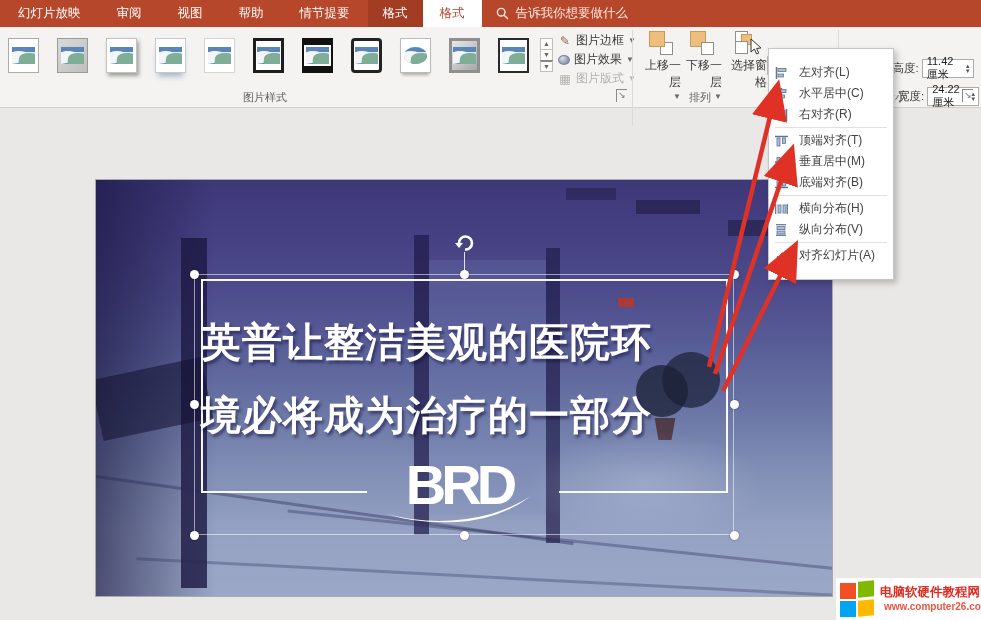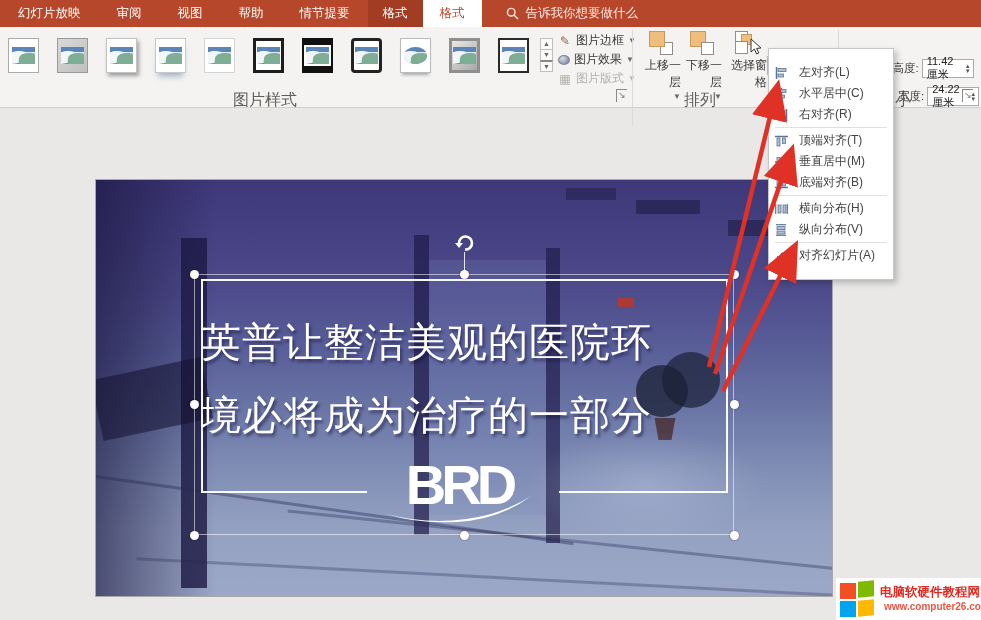--- a/index.html
+++ b/index.html
@@ -5,26 +5,26 @@
   * { box-sizing: border-box; margin: 0; padding: 0; }
   html,body { width:981px; height:620px; }
   body { font-family:"Liberation Sans","DejaVu Sans",sans-serif; }
   #app { position:relative; width:981px; height:620px; background:#e9e8e6; overflow:hidden; }
 
   
   .tabbar { position:absolute; left:0; top:0; width:981px; height:27px; background:#b7472a; display:flex; align-items:stretch; }
   .tab { color:#fff; font-size:12.5px; display:flex; align-items:center; padding:0 18px; cursor:default; white-space:nowrap; }
   .tab.ctx { background:#a23d23; padding:0 15px; }
   .tab.active { background:#ffffff; color:#b7472a; padding:0 17px; }
-  .tellme { display:flex; align-items:center; color:#ffe9e2; font-size:12.5px; gap:7px; padding-left:24px; }
+  .tellme { display:flex; align-items:center; color:#ffe9e2; font-size:12.5px; gap:7px; padding-left:14px; }
 
   
   .ribbon { position:absolute; left:0; top:27px; width:981px; height:81px; background:#f4f3f1; border-bottom:1px solid #d2cfcc; }
   .vsep { position:absolute; top:3px; width:1px; height:96px; background:#dcd9d6; }
-  .group-label { position:absolute; top:63px; font-size:16px; color:#605e5b; text-align:center; }
+  .group-label { position:absolute; top:63px; font-size:11px; color:#605e5b; text-align:center; }
   .dlg-launcher { position:absolute; width:13px; height:13px; font-size:9px; color:#777; line-height:11px; text-align:center; border:0; }
   .dlg-launcher span { display:inline-block; border-left:1px solid #8a8a8a; border-top:1px solid #8a8a8a; padding:0 1px 1px 1px; }
 
   
   .thumb { position:absolute; top:11px; width:31px; height:35px; background:#fff; border:1px solid #ababab; display:flex; align-items:center; justify-content:center; }
   .land { width:23px; height:17px; position:relative; overflow:hidden;
           background:linear-gradient(180deg,#5b84b8 0 28%, #dfe8f0 28% 40%, #eef3f6 40% 52%, #79a892 52% 88%, #4f7fb0 88% 100%); }
   .land::after { content:""; position:absolute; left:-4px; top:4px; width:20px; height:12px; background:#f3f6f8; border-radius:50% 50% 0 0; transform:rotate(-8deg); }
   .land::before { content:""; position:absolute; right:-6px; top:6px; width:22px; height:12px; background:#7fae97; border-radius:50% 50% 0 0; transform:rotate(6deg); z-index:1; }
   .t-bevel { border:1px solid #9a9a9a; background:linear-gradient(135deg,#d9d9d9,#bfbfbf); }
@@ -69,21 +69,21 @@
   .mi { height:21px; display:flex; align-items:center; font-size:12px; color:#444; padding:0 8px 0 6px; white-space:nowrap; }
   .mi .ic { width:20px; height:14px; display:flex; align-items:center; justify-content:flex-start; margin-right:4px; flex:none; }
   .mi.disabled { color:#b8b6b3; }
   .msep { height:1px; background:#e2e0de; margin:2px 6px; }
   .chk { font-size:12px; color:#444; width:20px; margin-right:4px; }
 
   
   .slide { position:absolute; left:95px; top:179px; width:738px; height:418px; overflow:hidden; border:1px solid #a9a9ad; background:linear-gradient(180deg,#3e3879 0%, #464182 14%, #4e4c8c 27%, #595f98 41%, #6a75a5 55%, #8290b6 71%, #94a1c2 84%, #9ba8c7 100%); }
   .sx { position:absolute; }
 
-  .slide-title { position:absolute; left:105px; width:433px; text-align:center; color:#fff; font-weight:normal; font-size:40px; letter-spacing:1px; text-shadow:2px 3px 3px rgba(20,16,60,.55); white-space:nowrap; }
+  .slide-title { position:absolute; left:105px; width:433px; text-align:center; color:#fff; font-weight:bold; font-size:40px; letter-spacing:1px; text-shadow:2px 3px 3px rgba(20,16,60,.55); white-space:nowrap; }
 
   .frame-line { position:absolute; background:rgba(255,255,255,.96); }
   .sel-rect { position:absolute; left:98px; top:94px; width:540px; height:261px; border:1px solid rgba(255,255,255,.55); }
   .handle { position:absolute; width:9px; height:9px; border-radius:50%; background:#fff; box-shadow:0 0 2px rgba(0,0,0,.45); }
 
   
   .arrows { position:absolute; left:0; top:0; z-index:50; pointer-events:none; }
 
   
   .wm { position:absolute; left:836px; top:578px; width:145px; height:42px; background:#fff; z-index:10; }

